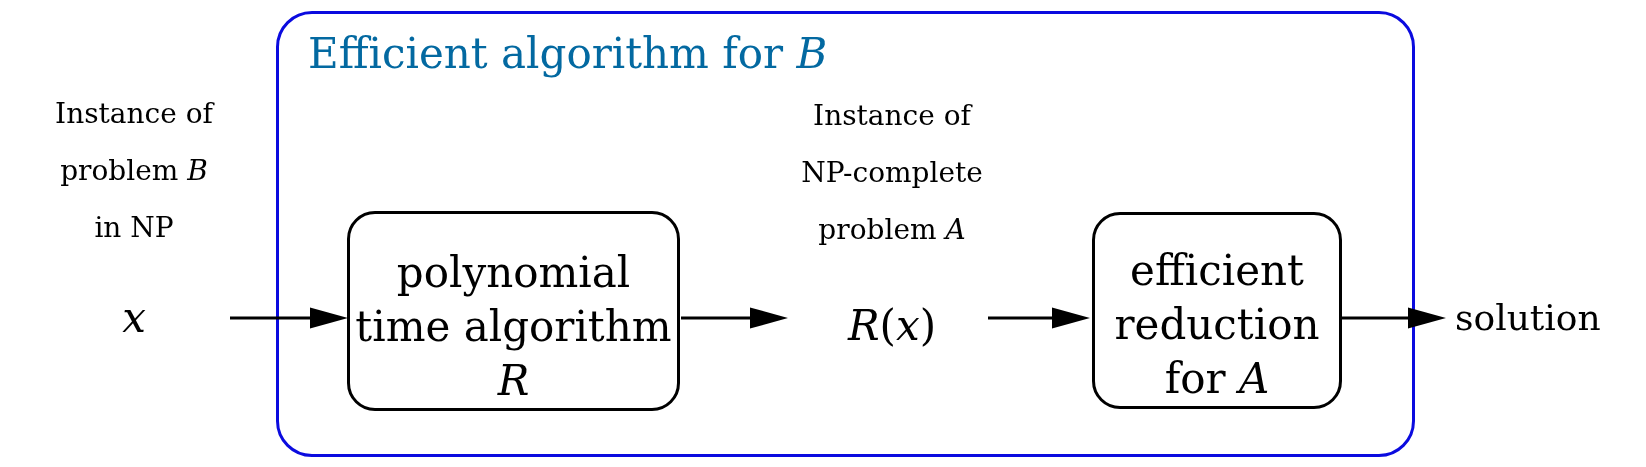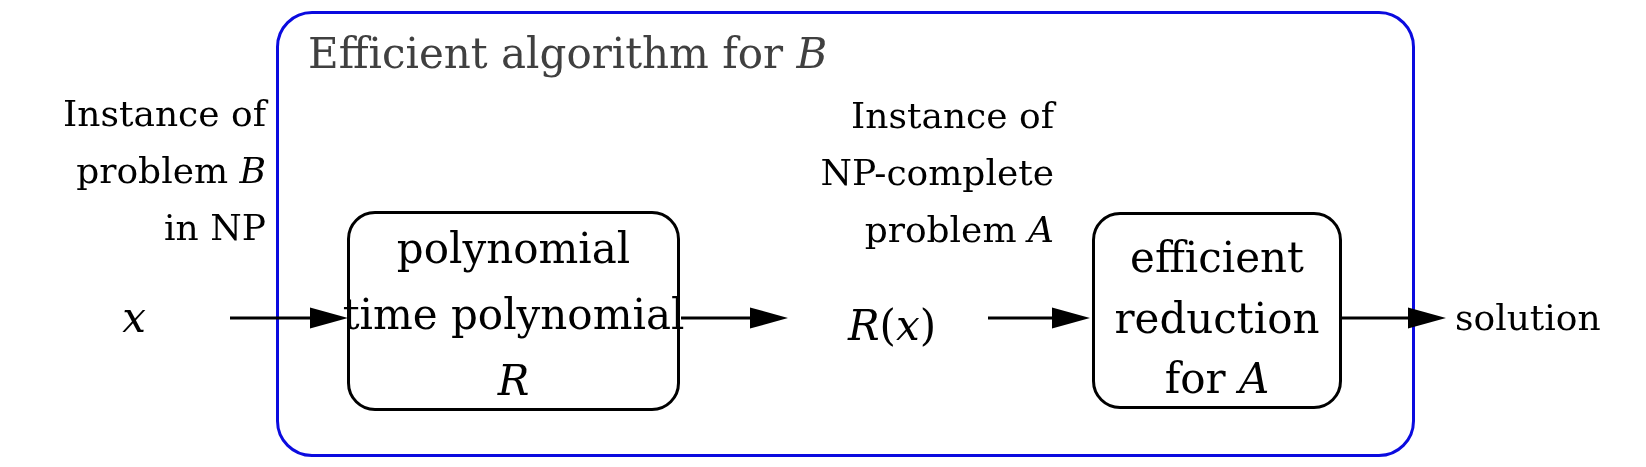--- a/index.html
+++ b/index.html
@@ -26,27 +26,27 @@
     border-radius: 36px;
     box-sizing: border-box;
     background: transparent;
   }
   .frame-title {
     position: absolute;
     left: 308px;
     top: 30px;
     font-size: 42px;
     line-height: 48px;
-    color: #404040;
+    color: #0369a1;
     white-space: nowrap;
   }
   .stack-label {
     position: absolute;
-    text-align: right;
-    font-size: 36px;
+    text-align: center;
+    font-size: 28px;
     line-height: 57px;
     white-space: nowrap;
   }
   .left-label  { left: 2px;   top: 85px; width: 264px; }
   .mid-label   { left: 730px; top: 87px; width: 324px; }
   .math-slot {
     position: absolute;
     text-align: center;
     font-size: 42px;
     white-space: nowrap;
@@ -63,21 +63,21 @@
   }
   .node-box {
     position: absolute;
     border: 3px solid #000000;
     border-radius: 28px;
     box-sizing: border-box;
     background: #ffffff;
     display: flex;
     flex-direction: column;
     align-items: center;
-    justify-content: space-between;
+    justify-content: flex-end;
     text-align: center;
     font-size: 42px;
     line-height: 54px;
     padding-top: 8px;
     white-space: nowrap;
   }
   .box1 { left: 347px;  top: 211px; width: 333px; height: 200px; }
   .box2 { left: 1092px; top: 212px; width: 250px; height: 197px; padding-top: 16px; }
   .arrow-layer {
     position: absolute;
@@ -122,21 +122,21 @@
   <div class="stack-label left-label">
     <div><span>Instance of</span></div>
     <div><span>problem </span><i>B</i></div>
     <div><span>in </span><b>NP</b></div>
   </div>
 
   <div class="math-slot var-x"><i>x</i></div>
 
   <div class="node-box box1">
     <div><span>polynomial</span></div>
-    <div><span>time polynomial</span></div>
+    <div><span>time algorithm</span></div>
     <div><i>R</i></div>
   </div>
 
   <div class="stack-label mid-label">
     <div><span>Instance of</span></div>
     <div><b>NP</b><span>-complete</span></div>
     <div><span>problem </span><i>A</i></div>
   </div>
 
   <div class="math-slot var-rx"><i>R</i><span class="upright">(</span><i>x</i><span class="upright">)</span></div>

